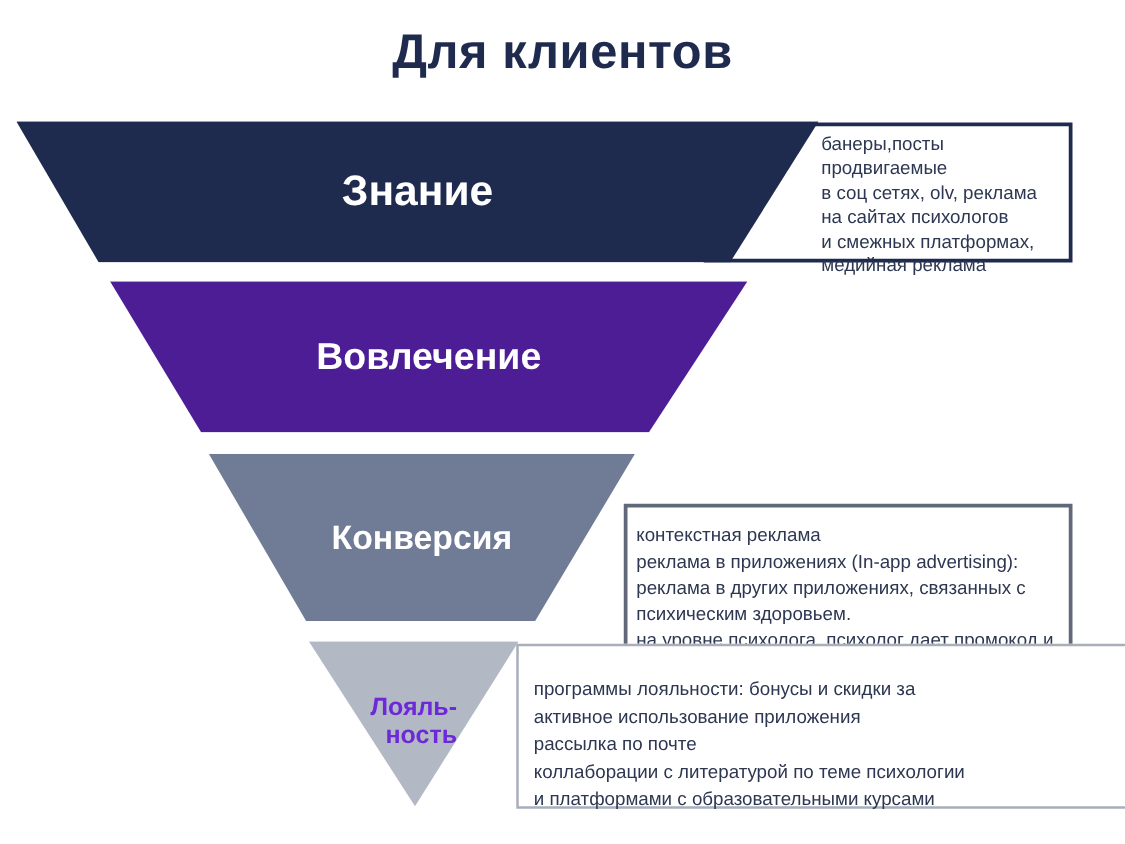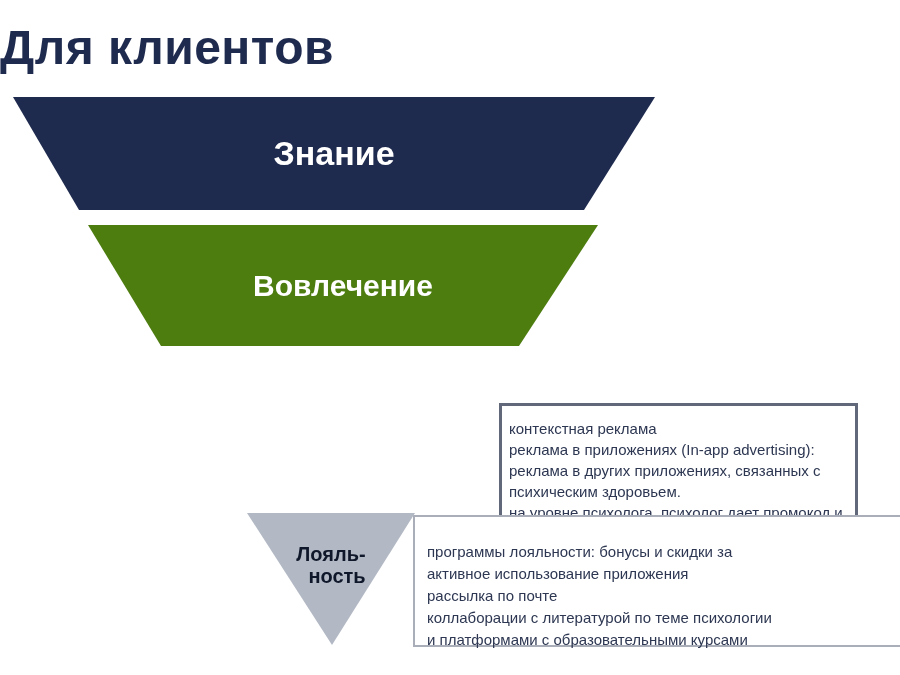--- a/index.html
+++ b/index.html
@@ -5,22 +5,22 @@
   html,body{margin:0;padding:0;background:#ffffff;}
   #stage{
     position:relative;
     width:900px;height:675px;
     background:#ffffff;
     overflow:hidden;
     font-family:"Liberation Sans","DejaVu Sans",sans-serif;
   }
   .title{
     position:absolute;left:0;top:20px;width:900px;
-    text-align:left;
-    font-size:48px;font-weight:bold;
+    text-align:center;
+    font-size:39px;font-weight:bold;
     color:#1e2a4e;
     letter-spacing:0.5px;
   }
   
   .box{
     position:absolute;
     background:#ffffff;
     box-sizing:border-box;
     z-index:1;
     color:#2d3752;
@@ -48,40 +48,46 @@
         font-size:34px;}
   .seg2{left:88px;top:225px;width:510px;height:121px;
         clip-path:polygon(0px 0px,510px 0px,431px 121px,73px 121px);
         font-size:30px;}
   .seg3{left:167px;top:363px;width:341px;height:134px;
         clip-path:polygon(0px 0px,341px 0px,261px 134px,78px 134px);
         font-size:27px;}
   .seg4{left:247px;top:513px;width:168px;height:132px;
         clip-path:polygon(0px 0px,168px 0px,85px 132px);
         font-size:20px;line-height:22px;
-        align-items:flex-start;padding-top:30px;box-sizing:border-box;
-        color:#0f172a;}
+        align-items:flex-start;padding-top:42px;box-sizing:border-box;
+        color:#6d28d9;}
 </style>
 </head>
 <body>
 
 <div id="stage">
 
   <div class="title">Для клиентов</div>
 
+  <div class="box box1" style="border-color: rgb(30, 42, 78);">банеры,посты продвигаемые
+в соц сетях, olv, реклама
+на сайтах психологов
+и смежных платформах,
+медийная реклама</div>
   <div class="box box3" style="border-color: rgb(96, 104, 121); margin-top: 40px;">контекстная реклама
 реклама в приложениях (In-app advertising):
 реклама в других приложениях, связанных с
 психическим здоровьем.
 на уровне психолога, психолог дает промокод и
 кьюар для скачивания</div>
   <div class="box box4" style="border-color: rgb(169, 174, 185);">программы лояльности: бонусы и скидки  за
 активное использование приложения
 рассылка по почте
 коллаборации с литературой по теме психологии
 и платформами с образовательными курсами</div>
 
   <div class="seg seg1" style="background: rgb(30, 42, 78);">Знание</div>
-  <div class="seg seg2" style="background: #4d7c0f;">Вовлечение</div>
+  <div class="seg seg2" style="background: #4c1d95;">Вовлечение</div>
+  <div class="seg seg3" style="background: rgb(112, 123, 149);">Конверсия</div>
   <div class="seg seg4" style="background: rgb(179, 185, 196);">Лояль-
 ность</div>
 
 </div>
 
 </body></html>

